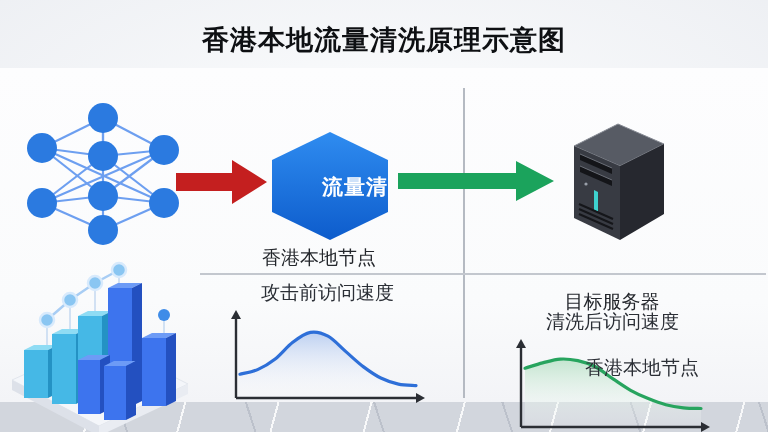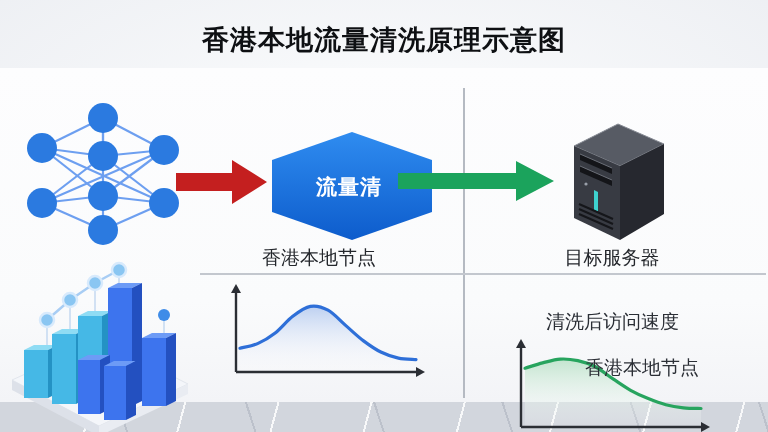--- a/index.html
+++ b/index.html
@@ -18,26 +18,26 @@
   .h-left{left:215px;width:270px;}
   .h-right{left:480px;width:260px;}
   .v-divider{position:absolute;left:463px;top:88px;width:2px;height:310px;background:#b5bac2;}
   .h-divider{position:absolute;left:200px;top:273px;width:566px;height:2px;background:#c3c7ce;}
   .net-icon{position:absolute;left:18px;top:98px;}
   .arrow{position:absolute;z-index:3;}
   .arrow-red{left:174px;top:156px;}
   .arrow-green{left:396px;top:158px;}
   .hexagon{position:absolute;left:272px;top:132px;width:116px;height:108px;z-index:2;
     clip-path:polygon(50% 0,100% 26%,100% 74%,50% 100%,0 74%,0 26%);
-    display:flex;flex-direction:column;align-items:flex-start;justify-content:center;padding-left:44px;}
+    display:flex;flex-direction:column;align-items:flex-end;justify-content:center;}
   .hexagon .ln{color:#fff;font-size:21px;font-weight:800;line-height:27px;letter-spacing:1px;}
   .server-icon{position:absolute;left:560px;top:114px;}
   .flow-label{position:absolute;top:245px;text-align:center;font-size:19px;font-weight:500;color:#24272c;}
   .lbl-node{left:229px;width:180px;}
-  .lbl-server{left:522px;width:180px;}
+  .lbl-server{left:522px;width:180px;margin-top:44px;}
   .chart-box{position:absolute;top:280px;width:215px;}
   .cb-left{left:220px;} .cb-right{left:505px;margin-top:29px;}
   .chart-title{text-align:center;font-size:19px;font-weight:500;color:#2b2f36;}
   .chart-annotation{position:absolute;left:80px;top:46px;font-size:19px;font-weight:500;color:#2b2f36;white-space:nowrap;}
   .spark{display:block;margin-top:3px;}
   .bars-illustration{position:absolute;left:2px;top:258px;z-index:4;}
   .axis{stroke:#2b2e34;stroke-width:2.4;fill:none;}
   .axis-head{fill:#2b2e34;}
 </style>
 </head>
@@ -112,20 +112,21 @@
       <line x1="19" y1="90" x2="53" y2="105"></line>
       <line x1="19" y1="95" x2="53" y2="110"></line>
       <line x1="19" y1="100" x2="53" y2="115"></line>
     </g>
   </svg>
 
   <div class="flow-label lbl-node">香港本地节点</div>
   <div class="flow-label lbl-server">目标服务器</div>
 
   <div class="chart-box cb-left">
+    <div class="chart-title">攻击前访问速度</div>
     <svg class="spark" width="210" height="100" viewBox="0 0 210 100">
       <defs>
         <linearGradient id="sg0" x1="0" y1="0" x2="0" y2="1">
           <stop class="s-top" offset="0" stop-color="#b9cdf0" stop-opacity="0.95"></stop>
             <stop class="s-bot" offset="1" stop-color="#ffffff" stop-opacity="0.1"></stop>
         </linearGradient>
       </defs>
       <path class="spark-fill" fill="url(#sg0)" d="M20.0,65.2C22.9,64.4 31.7,63.2 37.6,60.6C43.5,58.1 49.3,54.6 55.2,50.0C61.1,45.4 66.9,37.7 72.8,33.3C78.7,28.8 84.5,24.4 90.4,23.4C96.3,22.4 102.1,24.0 108.0,27.2C113.9,30.4 119.7,37.3 125.6,42.4C131.5,47.5 137.3,53.2 143.2,57.6C149.1,62.0 154.9,66.1 160.8,69.0C166.7,71.9 172.5,73.8 178.4,75.1C184.3,76.3 193.1,76.3 196.0,76.6L196.0,88 L20.0,88 Z"></path>
       <path class="spark-line" fill="none" stroke-width="3.2" stroke-linecap="round" d="M20.0,65.2C22.9,64.4 31.7,63.2 37.6,60.6C43.5,58.1 49.3,54.6 55.2,50.0C61.1,45.4 66.9,37.7 72.8,33.3C78.7,28.8 84.5,24.4 90.4,23.4C96.3,22.4 102.1,24.0 108.0,27.2C113.9,30.4 119.7,37.3 125.6,42.4C131.5,47.5 137.3,53.2 143.2,57.6C149.1,62.0 154.9,66.1 160.8,69.0C166.7,71.9 172.5,73.8 178.4,75.1C184.3,76.3 193.1,76.3 196.0,76.6" stroke="#2e6fd8"></path>
       <line class="axis" x1="16" y1="6" x2="16" y2="89"></line>

